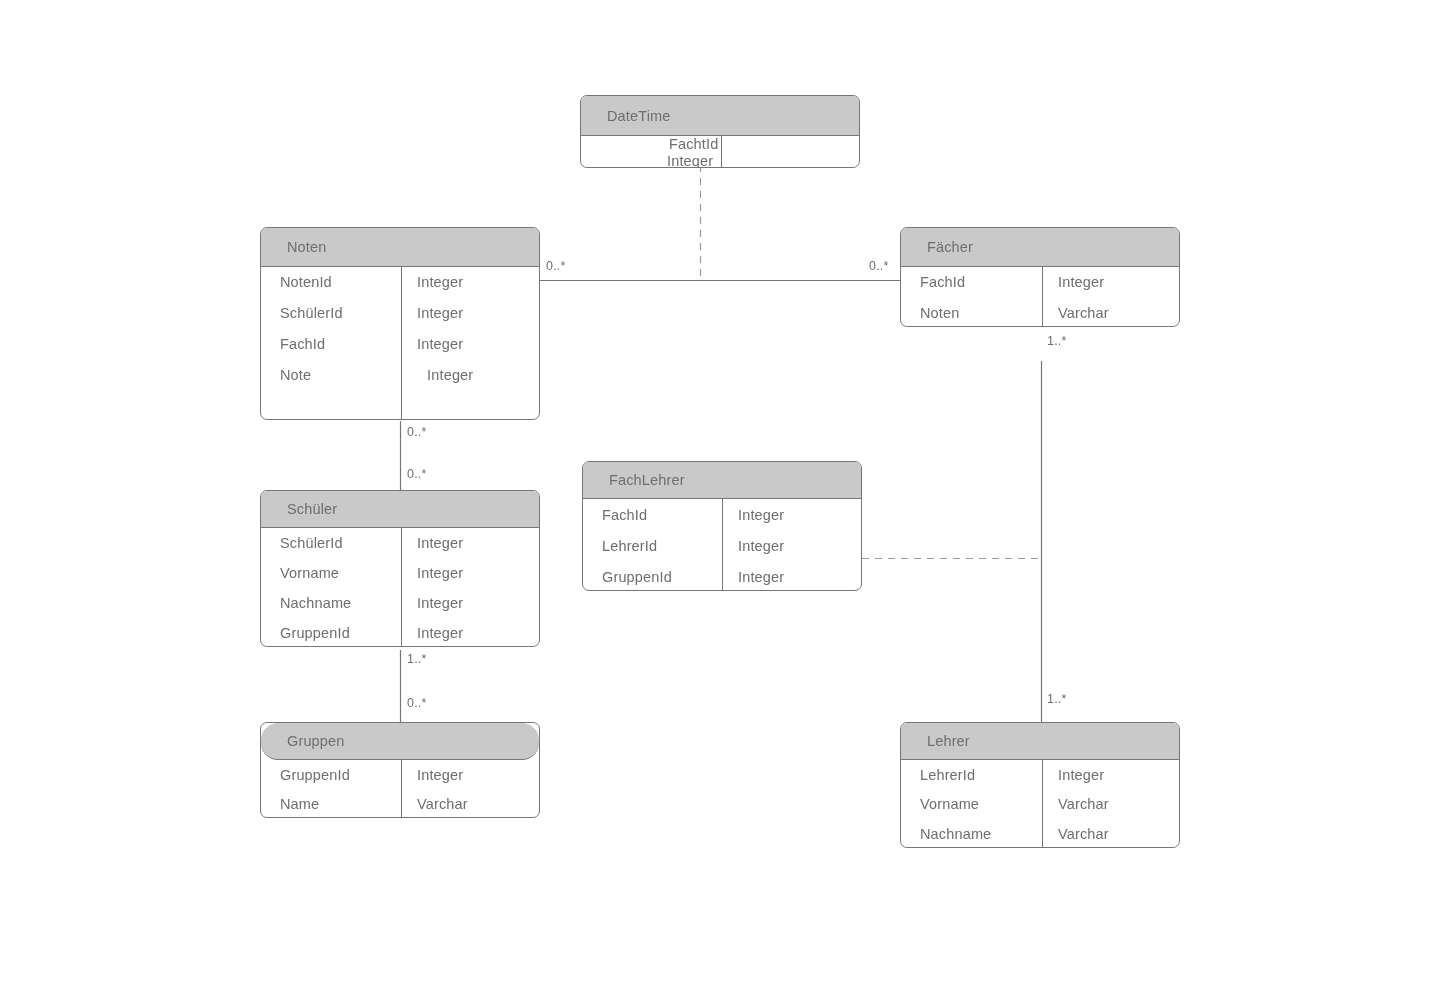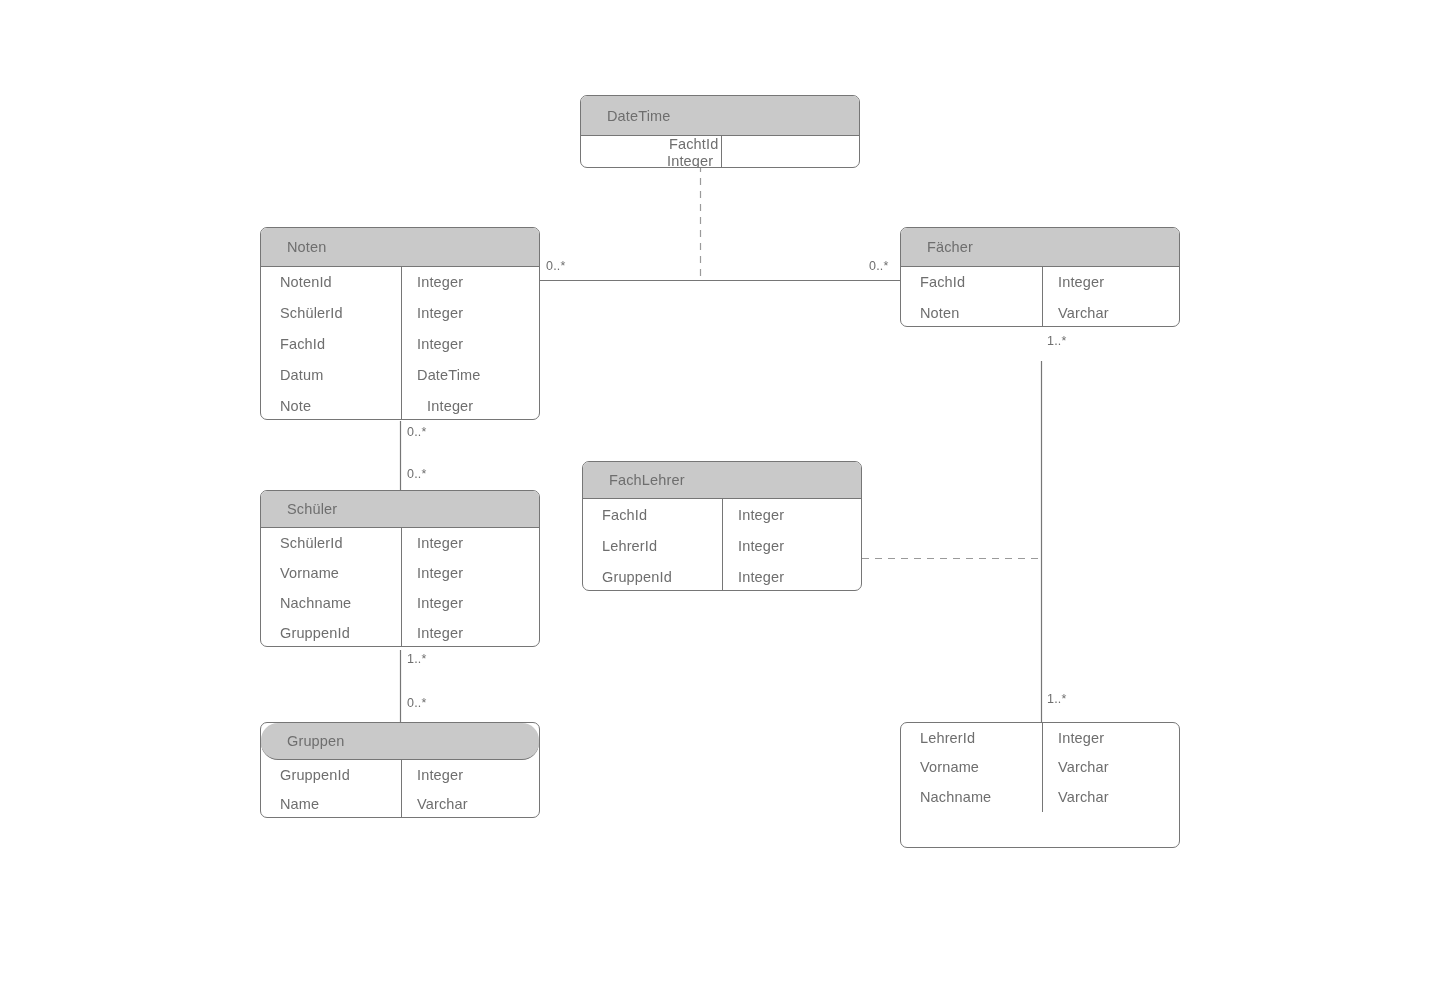--- a/index.html
+++ b/index.html
@@ -146,24 +146,20 @@
             <div class="attr-type" style="width: 140px;">Integer</div>
           </div>
           <div class="attr-row" style="height: 30.8px;">
             <div class="attr-name" style="width: 140px;">SchülerId</div>
             <div class="attr-type" style="width: 140px;">Integer</div>
           </div>
           <div class="attr-row" style="height: 30.8px;">
             <div class="attr-name" style="width: 140px;">FachId</div>
             <div class="attr-type" style="width: 140px;">Integer</div>
           </div>
-          <div class="attr-row" style="height: 30.8px;">
-            <div class="attr-name" style="width: 140px;">Datum</div>
-            <div class="attr-type" style="width: 140px;">DateTime</div>
-          </div>
           <div class="attr-row" style="height: 30.8px; gap: 20px;">
             <div class="attr-name" style="width: 140px;">Note</div>
             <div class="attr-type" style="width: 140px;">Integer</div>
           </div>
         </div>
       </div>
       <div class="entity" style="left: 900px; top: 227px; width: 280px; height: 100px;">
         <div class="entity-header" style="height: 39px;">Fächer</div>
         <div class="entity-body" style="height: 61px;">
           <div class="col-divider" style="left: 141px;"></div>
@@ -225,20 +221,21 @@
             <div class="attr-name" style="width: 140px;">GruppenId</div>
             <div class="attr-type" style="width: 140px;">Integer</div>
           </div>
           <div class="attr-row" style="height: 29.5px;">
             <div class="attr-name" style="width: 140px;">Name</div>
             <div class="attr-type" style="width: 140px;">Varchar</div>
           </div>
         </div>
       </div>
       <div class="entity" style="left: 900px; top: 722px; width: 280px; height: 125.5px;">
+        <div class="entity-header" style="height: 37px;">Lehrer</div>
         <div class="entity-body" style="height: 88.5px;">
           <div class="col-divider" style="left: 141px;"></div>
           <div class="attr-row" style="height: 29.5px;">
             <div class="attr-name" style="width: 141px;">LehrerId</div>
             <div class="attr-type" style="width: 139px;">Integer</div>
           </div>
           <div class="attr-row" style="height: 29.5px;">
             <div class="attr-name" style="width: 141px;">Vorname</div>
             <div class="attr-type" style="width: 139px;">Varchar</div>
           </div>

